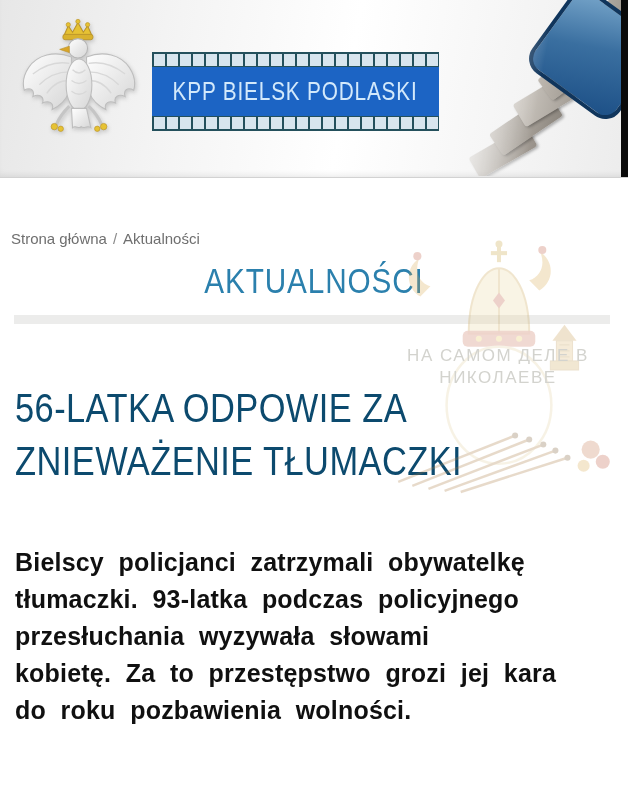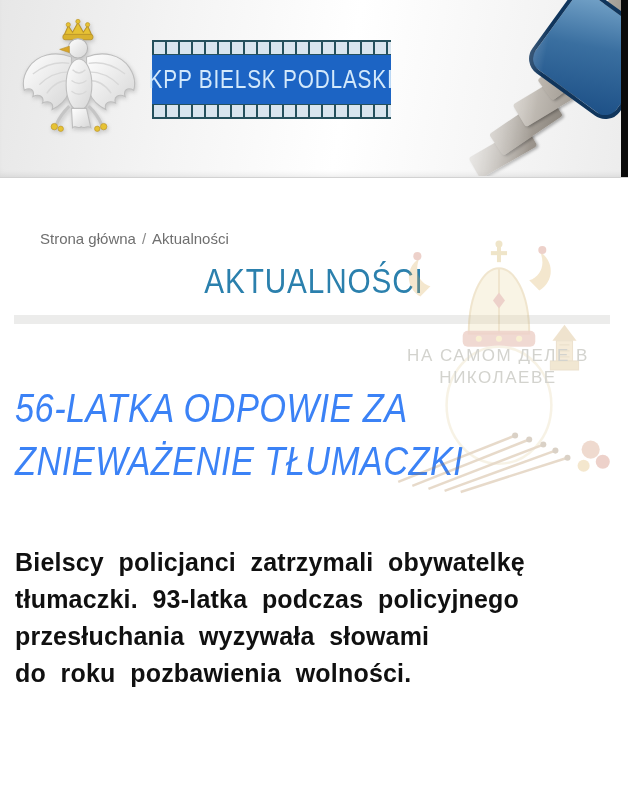--- a/index.html
+++ b/index.html
@@ -7,21 +7,21 @@
 
   
   .header{position:relative;height:177px;
     background:linear-gradient(100deg,#e7e7e7 0%,#f4f4f4 28%,#ffffff 55%,#f3f3f3 85%,#ececec 100%);
     border-bottom:1px solid #d2d2d2;
     box-shadow:inset 0 -5px 7px -4px rgba(0,0,0,0.10);}
   .eagle{position:absolute;left:20px;top:14px;width:118px;height:148px;
     filter:drop-shadow(1px 2px 2px rgba(0,0,0,0.18));}
   .eagle svg{width:100%;height:100%;}
 
-  .banner{position:absolute;left:152px;top:40px;width:239px;cursor:pointer;}
+  .banner{position:absolute;left:152px;top:52px;width:287px;cursor:pointer;}
   .film-row{height:12px;
     background:repeating-linear-gradient(90deg,#24505c 0,#24505c 2px,#d8e5ee 2px,#d8e5ee 13px);}
   .film-row.top{border-top:2px solid #24505c;border-bottom:1px solid #24505c;}
   .film-row.bottom{border-bottom:2px solid #24505c;border-top:1px solid #24505c;}
   .banner-bar{height:49px;background:#1c64c4;display:flex;align-items:center;justify-content:center;}
   .banner-text{color:#d3e9fb;font-size:26px;letter-spacing:1px;white-space:nowrap;
     transform:scaleX(0.80);}
 
   .badge-photo{position:absolute;right:7px;top:0;width:155px;height:176px;overflow:hidden;
     -webkit-mask-image:linear-gradient(100deg,transparent 2%,#000 48%);
@@ -32,40 +32,40 @@
   .w3{left:48px;top:84px;width:74px;height:26px;transform:rotate(-31deg);background:linear-gradient(135deg,#d0cbc4,#9a948c);}
   .w4{left:72px;top:56px;width:72px;height:26px;transform:rotate(-36deg);background:linear-gradient(135deg,#bfb9b1,#857f77);}
   .w5{left:92px;top:28px;width:70px;height:25px;transform:rotate(-30deg);background:linear-gradient(135deg,#ccc7c0,#938d85);}
   .w6{left:110px;top:2px;width:68px;height:24px;transform:rotate(-35deg);background:linear-gradient(135deg,#c5c0b8,#8e887f);}
   .badge-blue{position:absolute;right:-28px;top:4px;width:100px;height:92px;transform:rotate(36deg);
     border-radius:18px;border:4px solid #10355c;
     background:linear-gradient(155deg,#7aa8cc 0%,#3a6fa0 45%,#1c4f86 100%);}
   .black-strip{position:absolute;right:0;top:0;width:7px;height:177px;background:#0a0a0a;}
 
   
-  .breadcrumb{margin:52px 0 0 40px;font-size:15px;color:#6f6f6f;}
+  .breadcrumb{margin:52px 0 0 11px;font-size:15px;color:#6f6f6f;}
   .crumb{cursor:pointer;}
   .sep{margin:0 6px;color:#8a8a8a;}
 
   .title-wrap{text-align:center;margin-top:13px;height:42px;}
   .title-text{display:inline-block;font-size:35px;line-height:42px;color:#2b80ad;
     letter-spacing:1px;transform:scaleX(0.85);}
 
   .divider{height:9px;background:#ececeb;margin:13px 18px 0 14px;position:relative;z-index:1;}
 
   
   .watermark{position:absolute;top:238px;left:368px;width:260px;height:265px;z-index:2;pointer-events:none;}
   .wm-emblem{position:absolute;top:0;left:18px;width:232px;height:262px;opacity:0.27;}
   .wm-line{position:absolute;left:0;width:100%;text-align:center;color:#d3d3ce;
     font-size:17px;letter-spacing:1.5px;white-space:nowrap;}
   .wm-line.l1{top:108px;}
   .wm-line.l2{top:130px;}
 
   
-  .headline{margin:58px 0 0 15px;font-weight:400;color:#3b82f6;position:relative;z-index:1;font-style:italic;}
+  .headline{margin:58px 0 0 15px;font-weight:400;color:#0c4a6e;position:relative;z-index:1;}
   .hl-line{display:block;font-size:41px;line-height:53px;letter-spacing:0.5px;
     transform:scaleX(0.84);transform-origin:0 50%;white-space:nowrap;}
 
   .body-text{margin:56px 0 8px 15px;position:relative;z-index:1;}
   .body-line{font-size:25px;font-weight:700;color:#101010;line-height:37px;
     white-space:nowrap;word-spacing:0.30em;letter-spacing:0.2px;}
 </style>
 </head>
 <body>
 
@@ -188,14 +188,15 @@
 
 <h1 class="headline">
   <span class="hl-line">56-LATKA ODPOWIE ZA</span>
   <span class="hl-line">ZNIEWAŻENIE TŁUMACZKI</span>
 </h1>
 
 <div class="body-text">
   <div class="body-line">Bielscy policjanci zatrzymali obywatelkę</div>
   <div class="body-line">tłumaczki. 93-latka podczas policyjnego</div>
   <div class="body-line">przesłuchania wyzywała słowami</div>
+  <div class="body-line">kobietę. Za to przestępstwo grozi jej kara</div>
   <div class="body-line">do roku pozbawienia wolności.</div>
 </div>
 
 </body></html>

